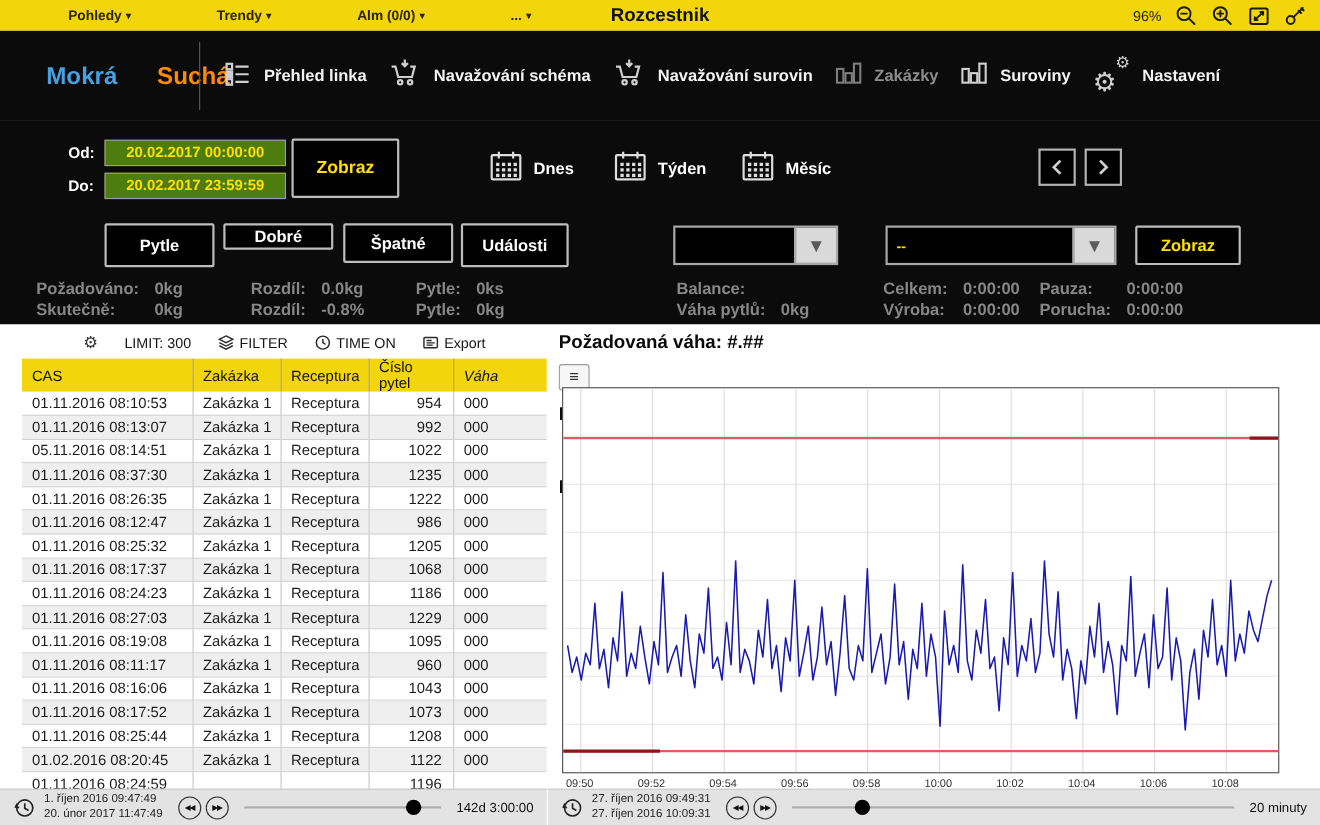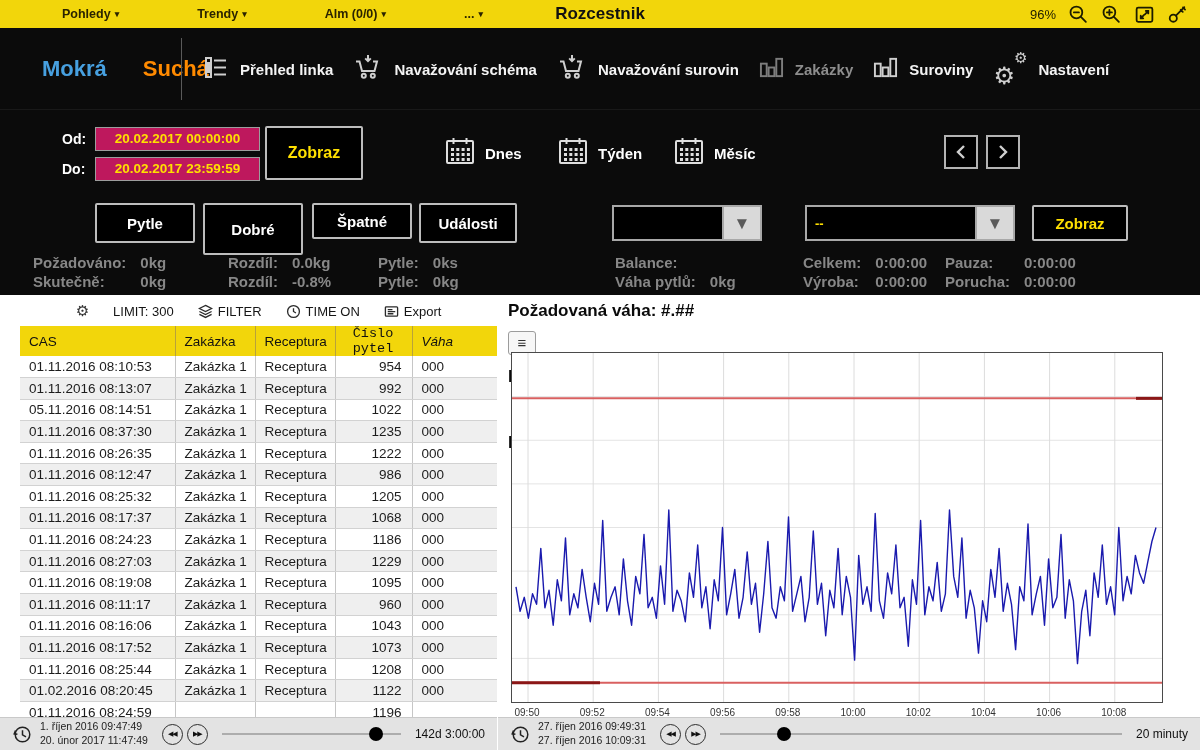--- a/index.html
+++ b/index.html
@@ -31,21 +31,21 @@
   .nav-item .lbl { font-size:15px; font-weight:bold; color:#f4f4f4; white-space:nowrap; }
   .nav-item.dim .lbl { color:#8d8d8d; }
   .nav-item svg { stroke:#cfcfcf; fill:none; stroke-width:2; }
   .nav-item.dim svg { stroke:#7d7d7d; }
   .gears { position:relative; width:34px; height:30px; color:#cfcfcf; }
   .gears .g1 { position:absolute; left:0; bottom:-4px; font-size:24px; line-height:1; }
   .gears .g2 { position:absolute; right:0; top:-4px; font-size:15px; line-height:1; }
 
   
   .ctl-label { position:absolute; color:#fff; font-weight:bold; font-size:14px; }
-  .date-input { position:absolute; width:165px; height:24px; background:#be185d; border:1px solid #9d9d9d;
+  .date-input { position:absolute; width:165px; height:24px; background:#4d7c0f; border:1px solid #9d9d9d;
                 color:#ffe000; font-weight:bold; font-size:13.5px; text-align:center; line-height:22px; cursor:text; }
   .btn { background:#000; border:2px solid #bdbdbd; color:#fff; font-weight:bold; font-size:15px;
          display:flex; align-items:center; justify-content:center; cursor:pointer; border-radius:2px; }
   .btn.yellow { color:#ffe000; }
   #btn-zobraz-main { position:absolute; left:265px; top:98px; width:98px; height:54px; font-size:16px; }
   .quick { position:absolute; display:flex; align-items:center; gap:10px; cursor:pointer; }
   .quick .lbl { color:#fff; font-weight:bold; font-size:15px; }
   .quick svg { stroke:#dedede; fill:none; stroke-width:2; }
   .arrowbox { position:absolute; top:107px; width:34px; height:34px; border:2px solid #b3b3b3; display:flex;
               align-items:center; justify-content:center; cursor:pointer; background:#000; }
@@ -74,21 +74,21 @@
 
   
   #datatable { position:absolute; left:20px; top:31px; width:477px; border-collapse:collapse; table-layout:fixed; }
   #datatable th { background:#f2d60b; font-size:13.5px; font-weight:normal; color:#111; text-align:left;
                   height:21px; padding:0 0 0 9px; border-right:1px solid #b91c1c; border-right-color:#b8a23a; }
   #datatable th:last-child { font-style:italic; }
   #datatable td { font-size:13.5px; color:#1c1c1c; height:21.6px; padding:0 0 0 9px;
                   border-bottom:1px solid #d2d2d2; border-right:1px solid #c6c6c6; white-space:nowrap; overflow:hidden; }
   #datatable tr:nth-child(even) td { background:#efefef; }
   #datatable td:nth-child(4) { text-align:right; padding-right:10px; }
-  #datatable th:nth-child(4) { text-align:center; padding-right:10px;font-family:Liberation Mono, monospace; }
+  #datatable th:nth-child(4) { text-align:left; padding-right:10px; }
   #datatable td:last-child, #datatable th:last-child { border-right:none; }
   .c1{width:155px}.c2{width:80px}.c3{width:80px}.c4{width:77px}.c5{width:85px}
 
   
   #chart-header { position:absolute; left:508px; top:6px; display:flex; gap:46px; font-size:17px; font-weight:bold; color:#0a0a0a; white-space:nowrap;flex-direction:column; }
   #hamburger { position:absolute; left:508px; top:36px; width:28px; height:24px; background:#f7f7f7;
                border:1px solid #9c9c9c; border-radius:3px; font-size:15px; line-height:21px; text-align:center;
                color:#333; cursor:pointer; }
 
   
@@ -278,21 +278,21 @@
           <path d="M11 3 L5 9 L11 15"></path>
         </svg>
     </div>
     <div class="arrowbox" style="left:986px;">
       <svg viewBox="0 0 16 18">
           <path d="M5 3 L11 9 L5 15"></path>
         </svg>
     </div>
 
     <div class="btn" style="position:absolute;left:95px;top:175px;width:100px;height:40px;">Pytle</div>
-    <div class="btn" style="position:absolute;left:203px;top:175px;width:100px;height:52px;">Dobré</div>
+    <div class="btn" style="position:absolute;left:203px;top:175px;width:100px;height:24px;">Dobré</div>
     <div class="btn" style="position:absolute;left:312px;top:175px;width:100px;height:36px;">Špatné</div>
     <div class="btn" style="position:absolute;left:419px;top:175px;width:98px;height:40px;">Události</div>
 
     <div class="dd" style="left:612px;top:177px;width:150px;">
       <span class="val"></span>
       <span class="sq">
           <span>▼</span>
         </span>
     </div>
     <div class="dd" style="left:805px;top:177px;width:210px;">

